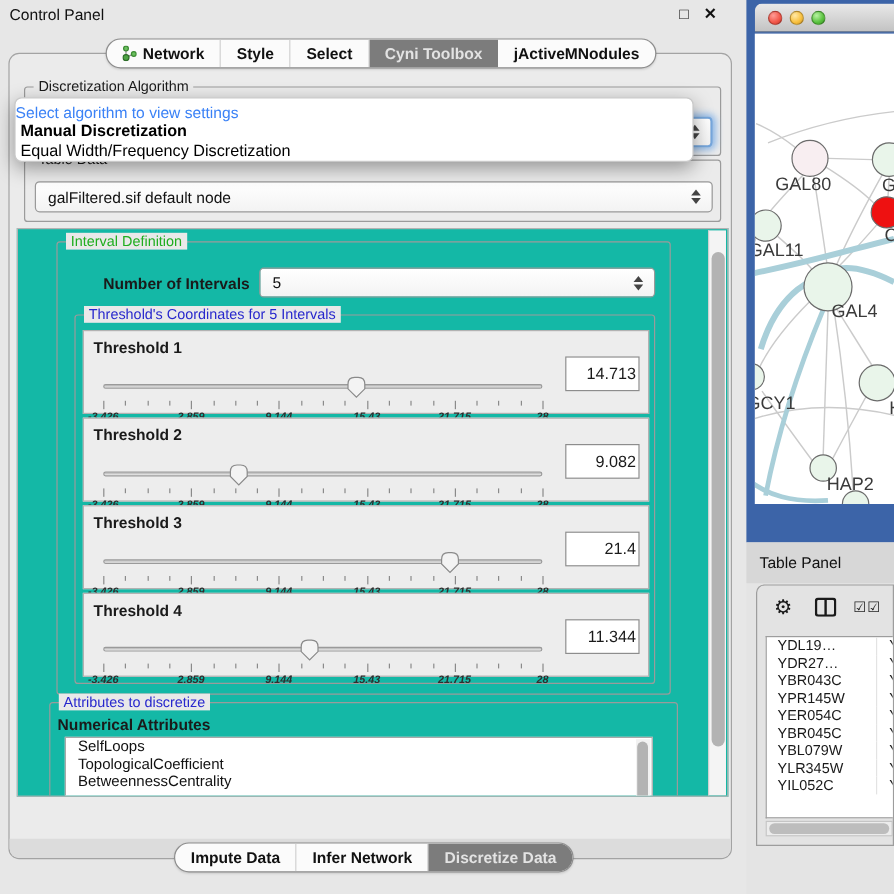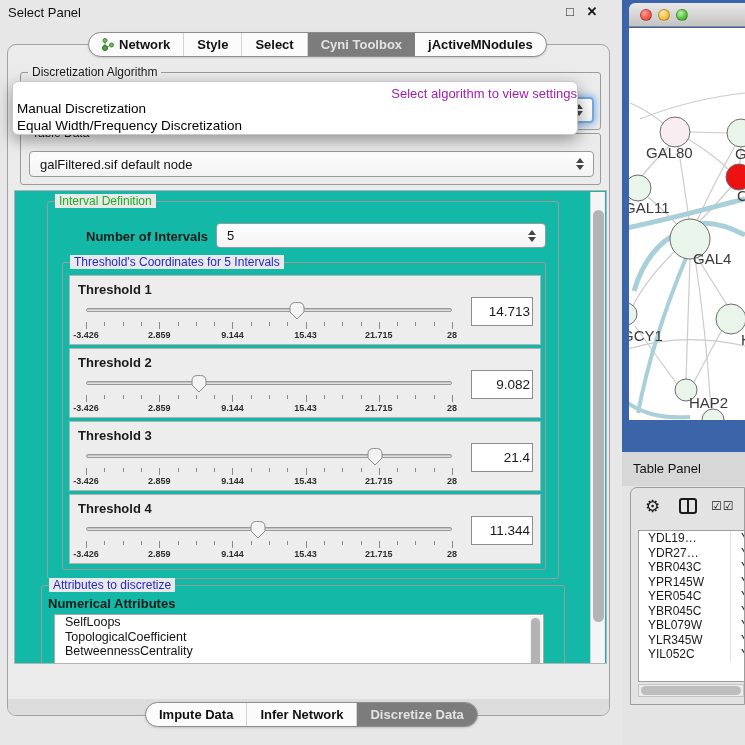--- a/index.html
+++ b/index.html
@@ -48,44 +48,44 @@
 
   .gb-algorithm { left:20px; top:72px; width:581px; height:58px; }
   .algo-combo { left:8px; top:24px; width:565px; height:26px; }
   .gb-tabledata { left:20px; top:133px; width:581px; height:52px; }
   .td-combo { left:8px; top:17px; width:565px; height:26px; }
 
   
   .popup { position:absolute; left:12px; top:81px; width:566px; height:54px; background:#ffffff;
            border:1px solid #c9c9c9; border-radius:6px; z-index:40;
            box-shadow:0 5px 16px rgba(0,0,0,.38); }
-  .popup .ph { position:absolute; top:4px; left:0; width:100%; text-align:right; font-size:13px; color:#a21caf; }
+  .popup .ph { position:absolute; top:4px; left:0; width:100%; text-align:left; font-size:13px; color:#3b82f6; }
   .popup .opt { position:absolute; left:4px; font-size:13.5px; color:#000; white-space:nowrap; }
-  .popup .opt.sel { font-weight:normal; top:19px; }
+  .popup .opt.sel { font-weight:bold; top:19px; }
   .popup .opt.plain { top:36px; }
 
   
   .scrollpane { position:absolute; left:14px; top:190px; width:593px; height:474px;
                 border:1px solid #b3b3b3; background:#14b8a6; overflow:hidden; }
   .vscroll { position:absolute; top:1px; right:1px; width:15px; height:471px; background:#f4f4f4;
              border-left:1px solid #d0d0d0; }
   .vscroll .thumb { position:absolute; left:2px; width:11px; border-radius:6px; background:#b3b3b3; }
 
   .gb-interval { left:32px; top:10px; width:512px; height:378px; }
   .gb-interval .gb-title { background:#e9e9e9; }
   .count-label { position:absolute; left:38px; top:27px; font-size:13px; font-weight:bold; }
   .count-combo { left:168px; top:21px; width:330px; height:25px; }
 
   .gb-thresholds { left:14px; top:60px; width:484px; height:308px; }
   .gb-thresholds .gb-title { background:#e9e9e9; }
 
   .th-row { position:absolute; left:6px; width:472px; height:70px; border:1px solid #b2b2b2;
             background:#ededed; }
   .th-label { position:absolute; left:8px; top:6px; font-size:13px; font-weight:bold; }
-  .th-zone { position:absolute; left:16px; top:24px; width:366px; height:42px; }
+  .th-zone { position:absolute; left:16px; top:36px; width:366px; height:42px;font-style:italic; }
   .th-track { position:absolute; left:0; right:0; top:8px; height:4px; border:1px solid #9a9a9a;
               border-radius:3px; background:linear-gradient(180deg,#b5b5b5,#efefef); }
   .th-thumb { position:absolute; top:1px; width:18px; height:19px; }
   .th-ticks { position:absolute; left:0; right:0; top:22px; height:7px; }
   .th-ticks i { position:absolute; top:0; width:1px; background:#8a8a8a; }
   .th-labels { position:absolute; left:0; right:0; top:30px; height:11px; }
   .th-labels span { position:absolute; transform:translateX(-50%); font-size:9px; font-weight:bold; color:#2e2e2e; white-space:nowrap; }
   .th-value { position:absolute; right:7px; top:21px; width:62px; height:29px; background:#fff;
               border:1px solid #8d8d8d; font-size:13.5px; text-align:right; line-height:27px; padding-right:2px; }
 
@@ -136,21 +136,21 @@
   .tp-row .c2 { flex:1; padding-left:10px; white-space:nowrap; overflow:hidden; }
   .tp-hscroll { position:absolute; left:7px; top:196px; right:0; height:13px; background:#ececec; border:1px solid #c5c5c5; }
   .tp-hscroll .thumb { position:absolute; left:2px; top:1px; height:9px; width:100px; border-radius:5px; background:#bdbdbd; }
 </style>
 </head>
 <body>
 
 <div class="control-panel">
 
   <div class="cp-titlebar">
-    <span class="cp-title">Select Panel</span>
+    <span class="cp-title">Control Panel</span>
     <span class="win-btn float-btn">□</span>
     <span class="win-btn close-btn">✕</span>
   </div>
 
   <div class="tabbed-pane"></div>
 
   <div class="tabstrip top-tabstrip" id="top-tabstrip">
       <div class="tab">
         <svg class="net-mini-icon" viewBox="0 0 12 13">
           <line x1="3" y1="3" x2="3" y2="10" stroke="#888" stroke-width="1"></line>

